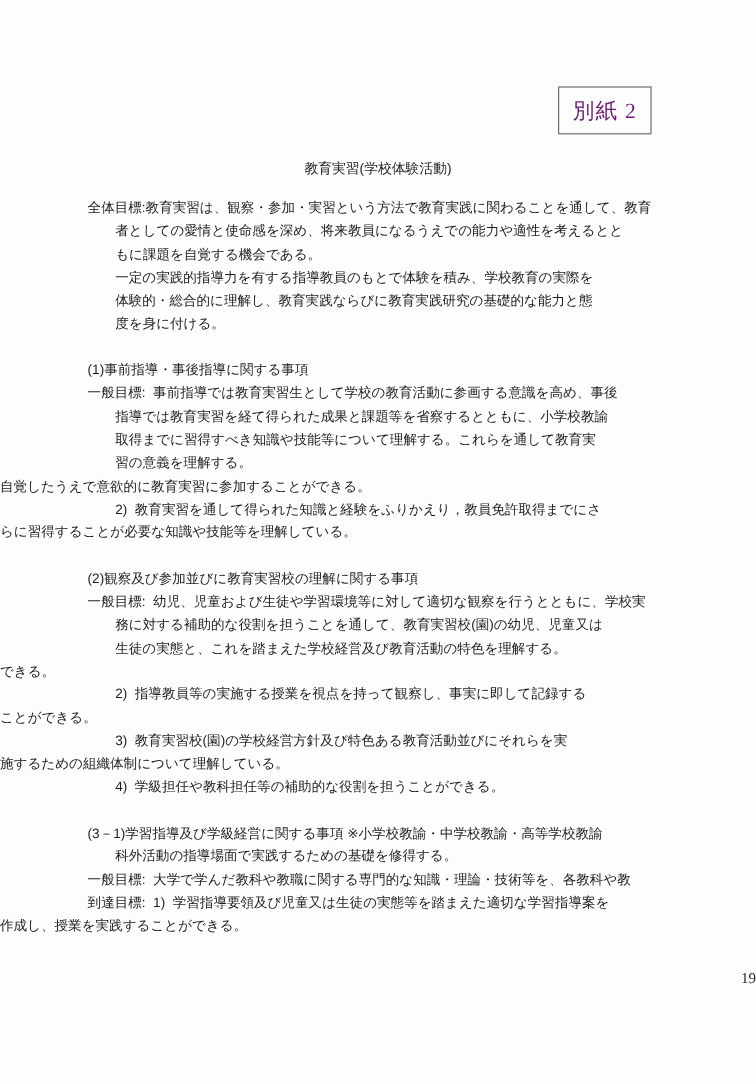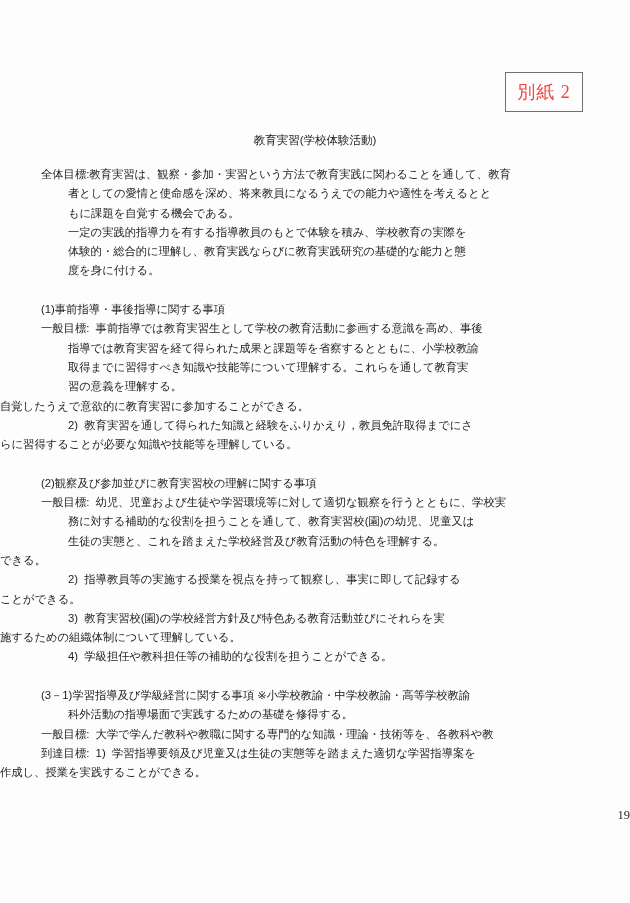--- a/index.html
+++ b/index.html
@@ -22,23 +22,22 @@
     top: 72px;
     width: 76px;
     height: 38px;
     border: 1px solid #6f6f6f;
     display: flex;
     align-items: center;
     justify-content: center;
     font-family: "Liberation Serif", "DejaVu Serif", serif;
     font-size: 18px;
     letter-spacing: 1px;
-    color: #ef4444;
+    color: #701a75;
     background: #fdfdfd;
-    margin-left: 40px;
   }
   .doc-title {
     position: absolute;
     top: 133px;
     left: 0;
     width: 100%;
     text-align: center;
     font-size: 11.5px;
     font-weight: normal;
     color: #1c1c1c;
@@ -49,22 +48,22 @@
     left: 0;
     width: 100%;
   }
   .line {
     min-height: 19.3px;
     line-height: 19.3px;
     font-size: 11.3px;
     white-space: pre;
     color: #1c1c1c;
   }
-  .indent-0 { padding-left: 41px; }
-  .indent-1 { padding-left: 68px; }
+  .indent-0 { padding-left: 73px; }
+  .indent-1 { padding-left: 68px; margin-left: 28px; }
   .indent-2 { }
   .page-number {
     position: absolute;
     top: 808px;
     left: 0;
     width: 100%;
     text-align: right;
     font-family: "Liberation Serif", "DejaVu Serif", serif;
     font-size: 12.5px;
     color: #2a2a2a;

